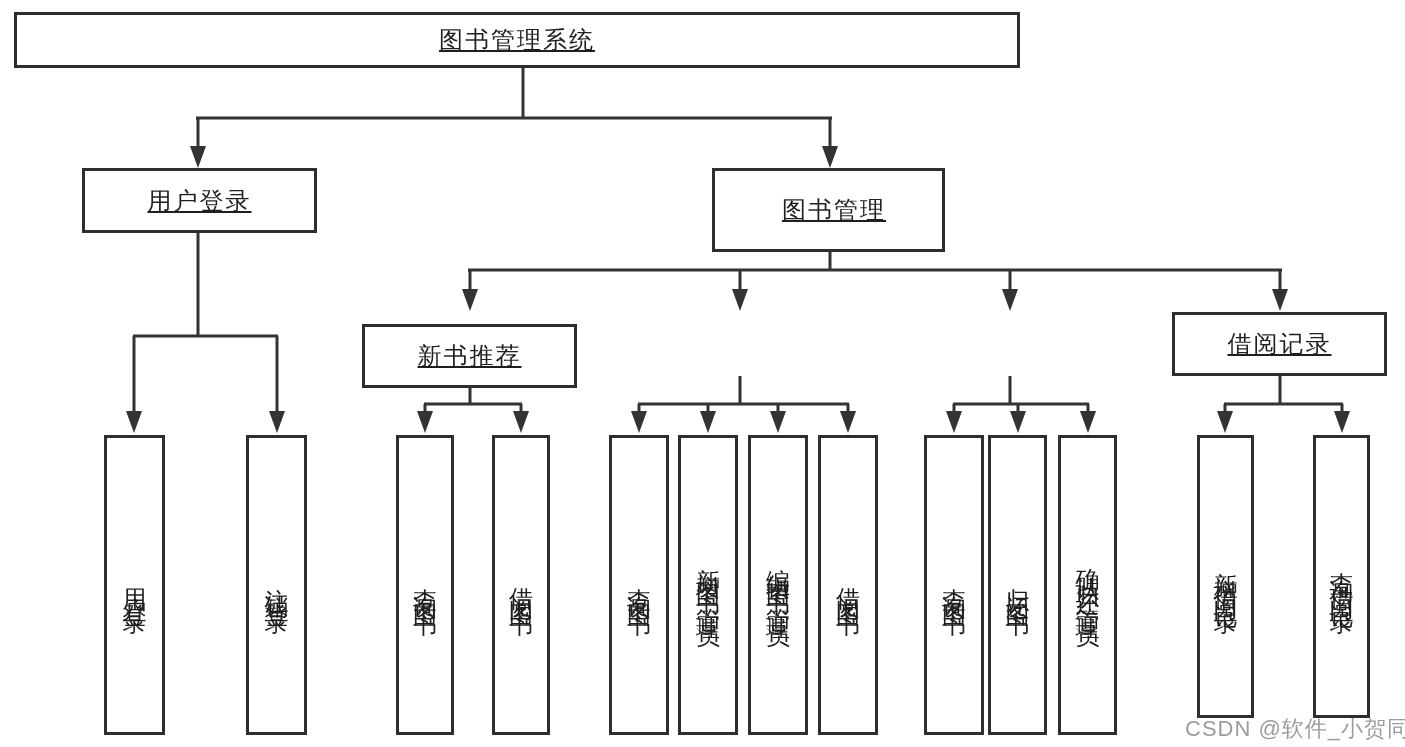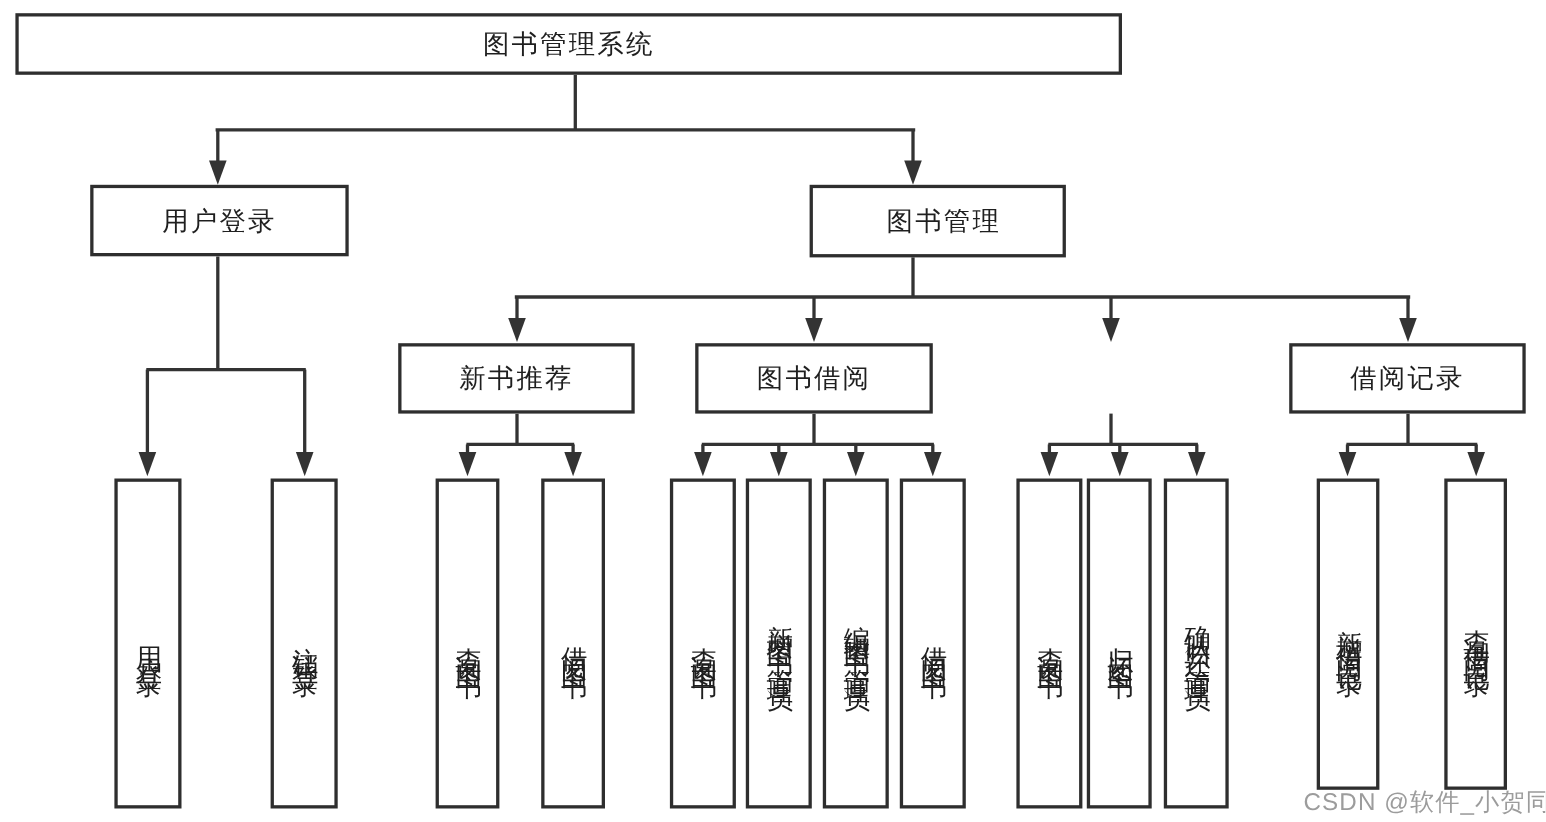--- a/index.html
+++ b/index.html
@@ -15,20 +15,21 @@
   svg.connectors line{stroke:#333333;stroke-width:3;}
   svg.connectors polygon{fill:#333333;stroke:none;}
   .node{
     position:absolute;
     box-sizing:border-box;
     border:3px solid #2e2e2e;
     background:#ffffff;
     display:flex;align-items:center;justify-content:center;
     font-size:24px;letter-spacing:2px;
     color:#1f1f1f;
+    text-decoration:underline;
   }
   .leaf{
     position:absolute;
     box-sizing:border-box;
     border:3px solid #2e2e2e;
     background:#ffffff;
     display:flex;align-items:center;justify-content:center;
     font-size:24px;
     color:#1f1f1f;
   }
@@ -115,29 +116,26 @@
     <polygon points="1342,433 1334,411 1350,411"></polygon>
   </svg>
 
   <div class="node" style="left:14px;top:12px;width:1006px;height:56px;">
     <span>图书管理系统</span>
   </div>
 
   <div class="node" style="left:82px;top:168px;width:235px;height:65px;">
     <span>用户登录</span>
   </div>
-  <div class="node" style="left:736px;top:168px;width:233px;height:66px;padding-left:11px;">
+  <div class="node" style="left:712px;top:168px;width:233px;height:84px;padding-left:11px;">
     <span>图书管理</span>
   </div>
 
-  <div class="node" style="left:362px;top:312px;width:215px;height:64px;">
+  <div class="node" style="left:362px;top:324px;width:215px;height:64px;">
     <span>新书推荐</span>
-  </div>
-  <div class="node" style="left:632px;top:312px;width:216px;height:64px;">
-    <span>图书借阅</span>
   </div>
   <div class="node" style="left:1172px;top:312px;width:215px;height:64px;">
     <span>借阅记录</span>
   </div>
 
   <div class="leaf" style="left:104px;top:435px;width:61px;height:300px;">
     <span>用户登录</span>
   </div>
   <div class="leaf" style="left:246px;top:435px;width:61px;height:300px;">
     <span>注销登录</span>

